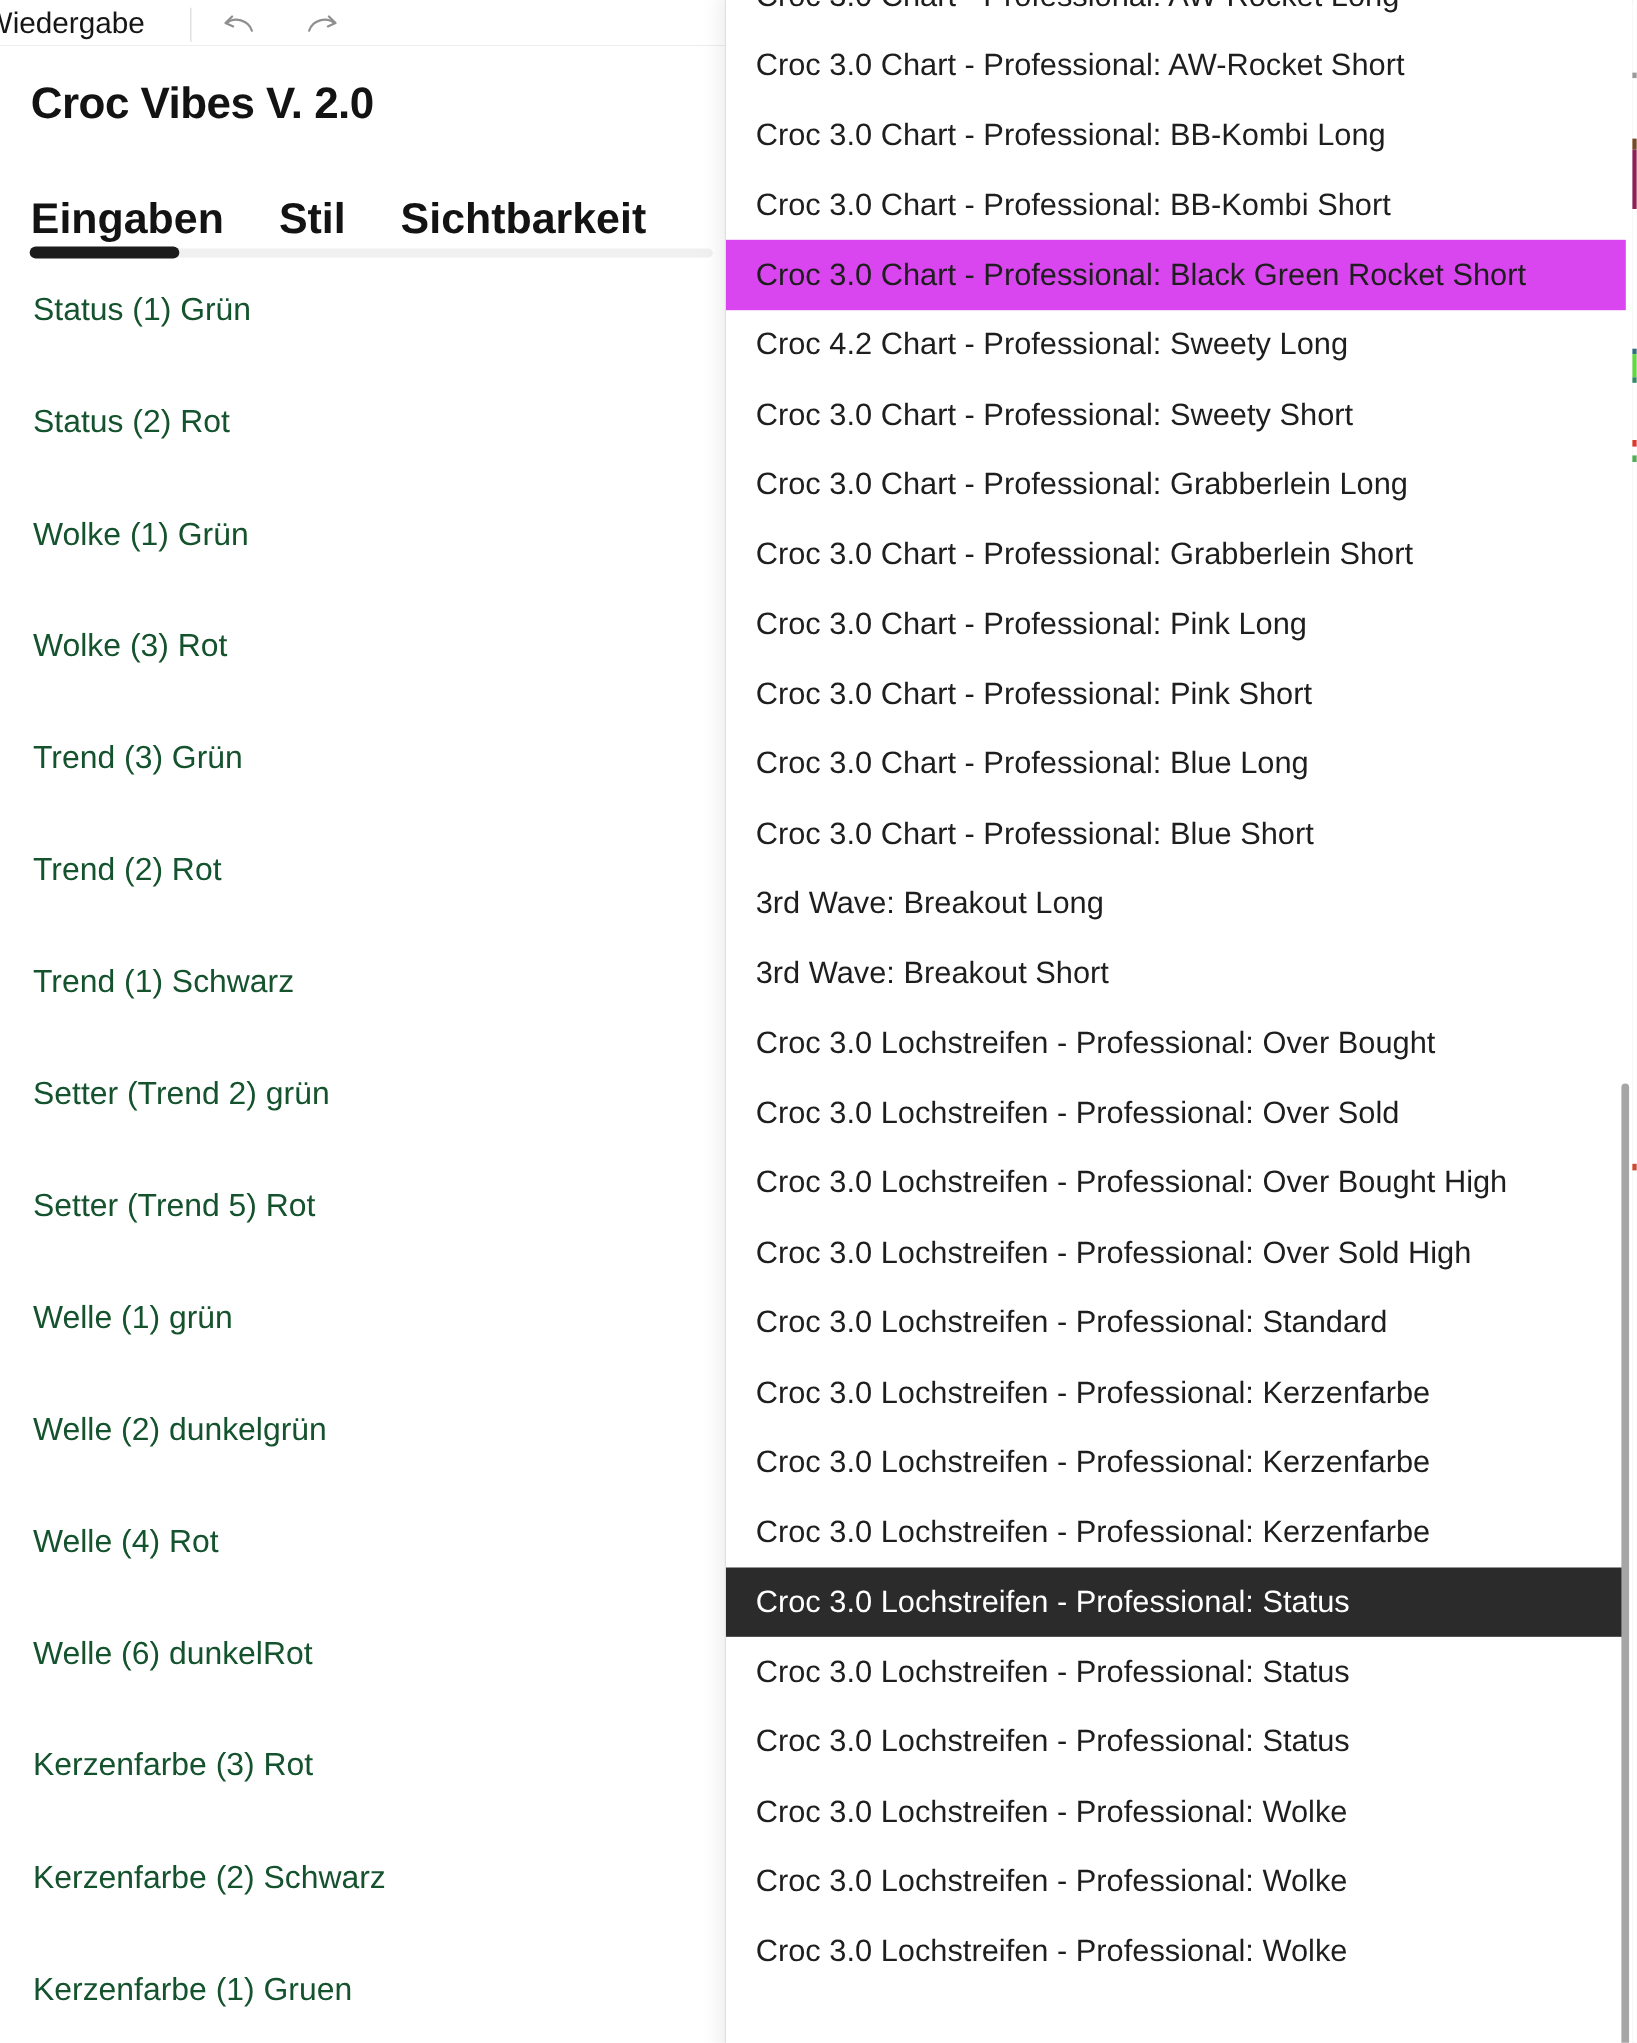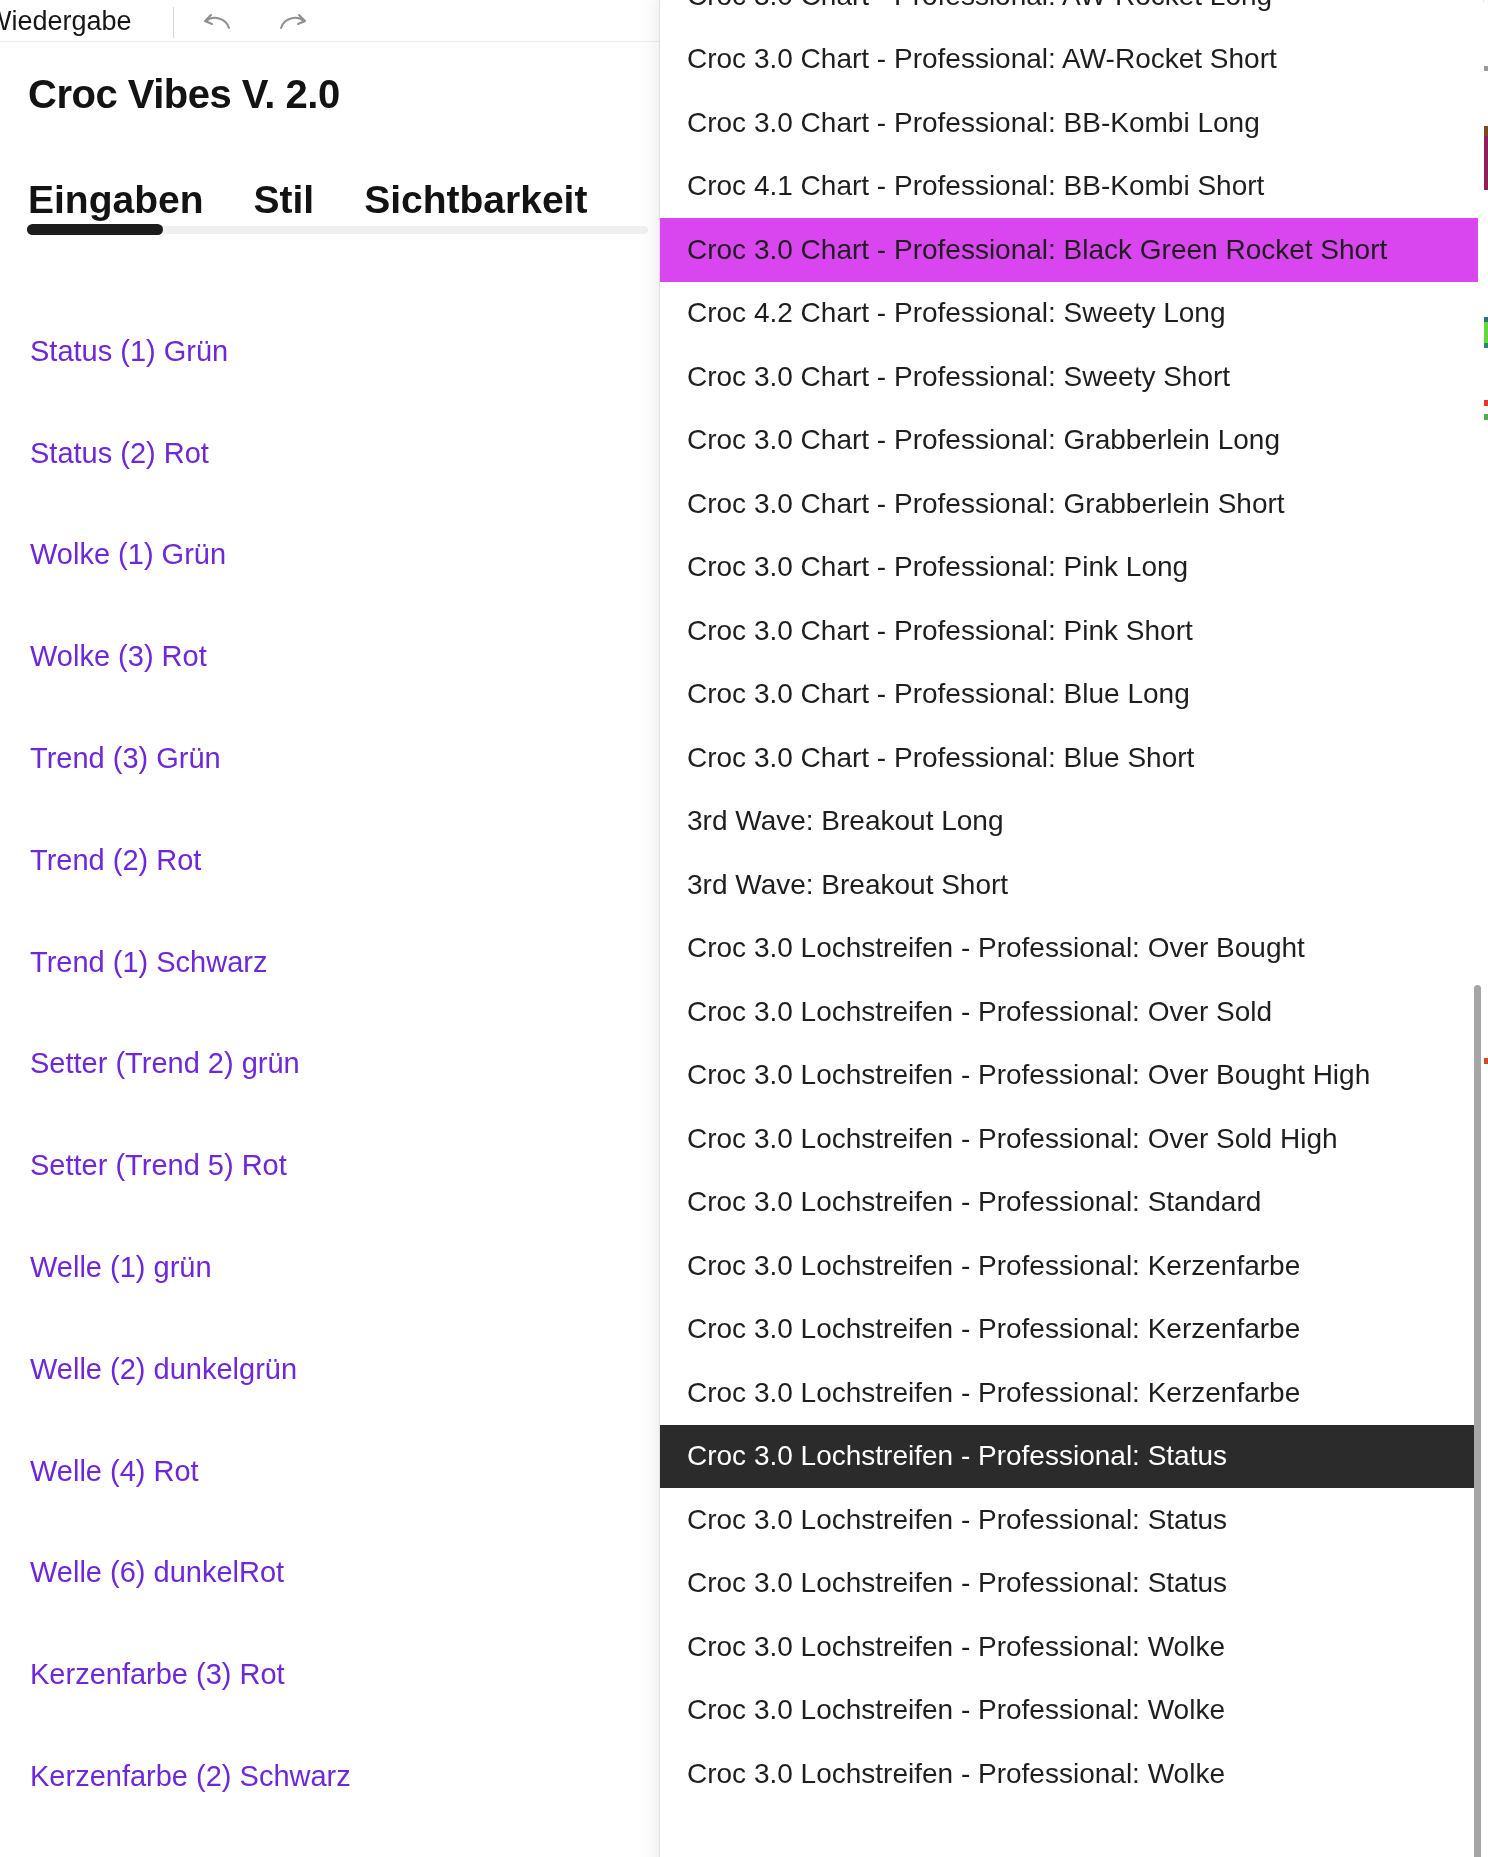--- a/index.html
+++ b/index.html
@@ -23,21 +23,21 @@
   .dialog-edge{left:0;top:41px;width:660px;height:1px;background:#ececec;}
 
   
   .dialog{left:0;top:42px;width:660px;height:1815px;background:#ffffff;}
   .dialog-title{left:28px;top:30px;font-size:40px;font-weight:700;color:#131313;letter-spacing:-0.5px;white-space:nowrap;}
   .tabs{left:28px;top:136px;display:flex;gap:50px;}
   .tab{font-size:39px;font-weight:700;color:#131313;white-space:nowrap;cursor:pointer;}
   .tab-track{left:27px;top:184px;width:621px;height:8px;background:#f0f0f0;border-radius:4px;}
   .tab-pill{left:27px;top:182px;width:136px;height:11px;background:#1c1c1c;border-radius:5.5px;}
   .input-list{left:30px;top:224px;width:600px;display:grid;grid-auto-rows:101.8px;}
-  .input-item{display:flex;align-items:flex-end;font-size:29px;color:#6d28d9;white-space:nowrap;}
+  .input-item{display:flex;align-items:flex-start;font-size:29px;color:#14532d;white-space:nowrap;}
 
   
   .dropdown{
     left:659px;top:-10px;width:824px;height:1905px;
     background:#ffffff;
     border:1px solid #dcdfe4;
     border-radius:0 14px 0 0;
     box-shadow:0 4px 22px rgba(0,0,0,0.10);
   }
   .dd-list{position:absolute;left:0;top:-27px;right:6px;}
@@ -153,21 +153,21 @@
   <div class="dd-item">
         <span>Croc 3.0 Chart - Professional: AW-Rocket Long</span>
       </div>
       <div class="dd-item">
         <span>Croc 3.0 Chart - Professional: AW-Rocket Short</span>
       </div>
       <div class="dd-item">
         <span>Croc 3.0 Chart - Professional: BB-Kombi Long</span>
       </div>
       <div class="dd-item">
-        <span>Croc 4.1 Chart - Professional: BB-Kombi Short</span>
+        <span>Croc 3.0 Chart - Professional: BB-Kombi Short</span>
       </div>
       <div class="dd-item hover">
         <span>Croc 3.0 Chart - Professional: Black Green Rocket Short</span>
       </div>
       <div class="dd-item">
         <span>Croc 4.2 Chart - Professional: Sweety Long</span>
       </div>
       <div class="dd-item">
         <span>Croc 3.0 Chart - Professional: Sweety Short</span>
       </div>

